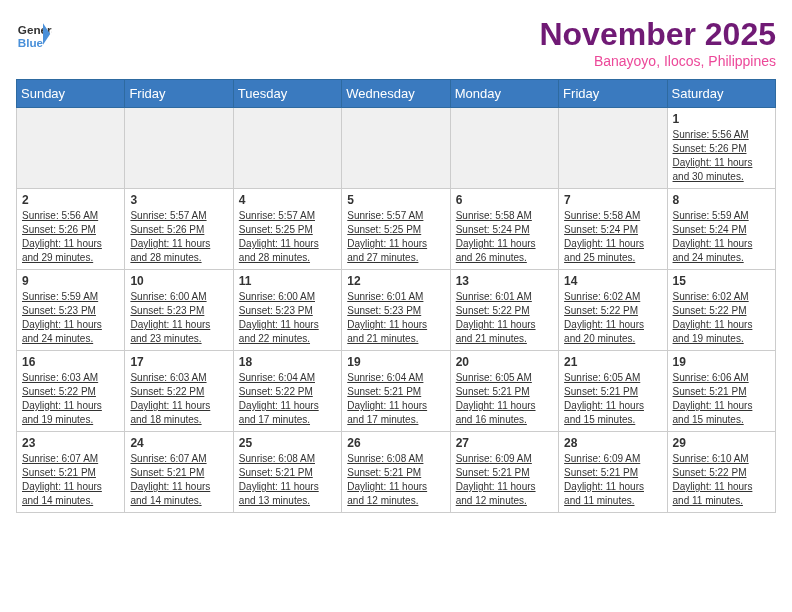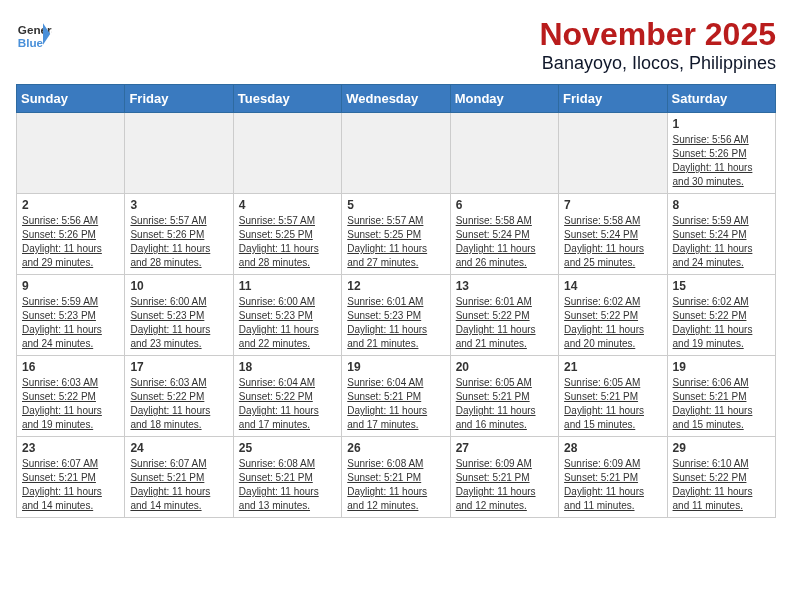--- a/index.html
+++ b/index.html
@@ -24,36 +24,36 @@
     .logo-icon {
       width: 36px;
       height: 36px;
     }
     .title-block {
       text-align: right;
     }
     .month-title {
       font-size: 32px;
       font-weight: bold;
-      color: #b91c1c;
+      color: #701a75;
     }
     .location-subtitle {
-      font-size: 18px;
-      color: #0f172a;
+      font-size: 14px;
+      color: #ec4899;
     }
     table {
       width: 100%;
       border-collapse: collapse;
       border: 1px solid #ccc;
     }
     thead tr th {
       background-color: #3a7abf;
       color: #fff;
       font-size: 13px;
-      font-weight: bold;
+      font-weight: normal;
       padding: 6px 4px;
       text-align: left;
       border: 1px solid #2e6aa0;
     }
     tbody tr td {
       border: 1px solid #ccc;
       vertical-align: top;
       padding: 4px 5px;
       width: calc(100% / 7);
       min-height: 70px;

